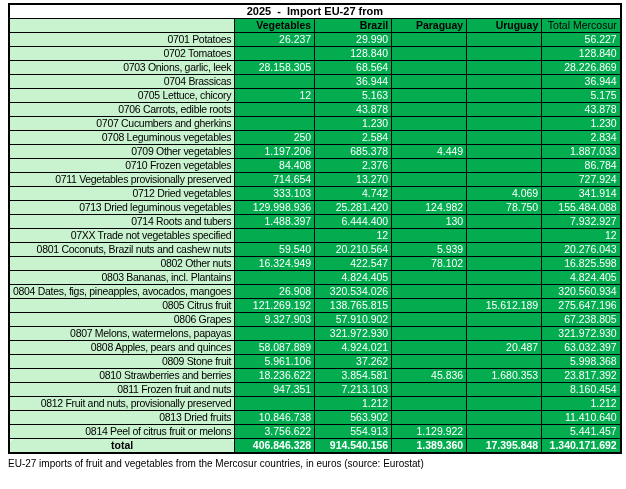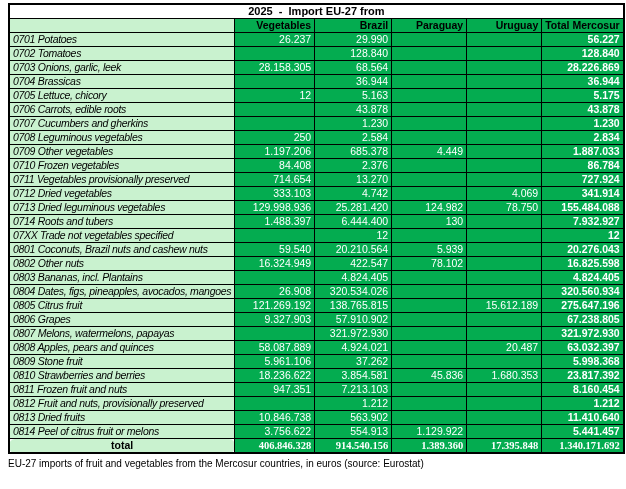--- a/index.html
+++ b/index.html
@@ -38,50 +38,48 @@
     font-weight: bold;
     font-size: 11px;
     text-align: center;
     white-space: pre;
     height: 13px;
   }
   td.label-cell {
     background: var(--light-green);
     color: #000000;
     letter-spacing: -0.3px;
-    text-align: left;
-    font-style: italic;
+    text-align: right;
   }
   td.corner-cell {
     background: var(--light-green);
   }
   td.col-head {
     background: var(--cell-green);
     color: #000000;
     font-weight: bold;
     text-align: right;
   }
   td.val {
     background: var(--cell-green);
     color: #ffffff;
     text-align: right;
   }
   td.total-col {
-    font-weight: bold;
+    font-weight: normal;
   }
   td.total-label {
     background: var(--light-green);
     color: #000000;
     font-weight: bold;
     text-align: center;
     border-radius: 6px;
   }
   tr.total-row td.val {
     font-weight: bold;
-    font-family: Liberation Serif, serif;
   }
   .caption {
     font-size: 10px;
     color: #000000;
     margin: 4px 0 0 8px;
     white-space: nowrap;
   }
 </style>
 </head>
 <body>

